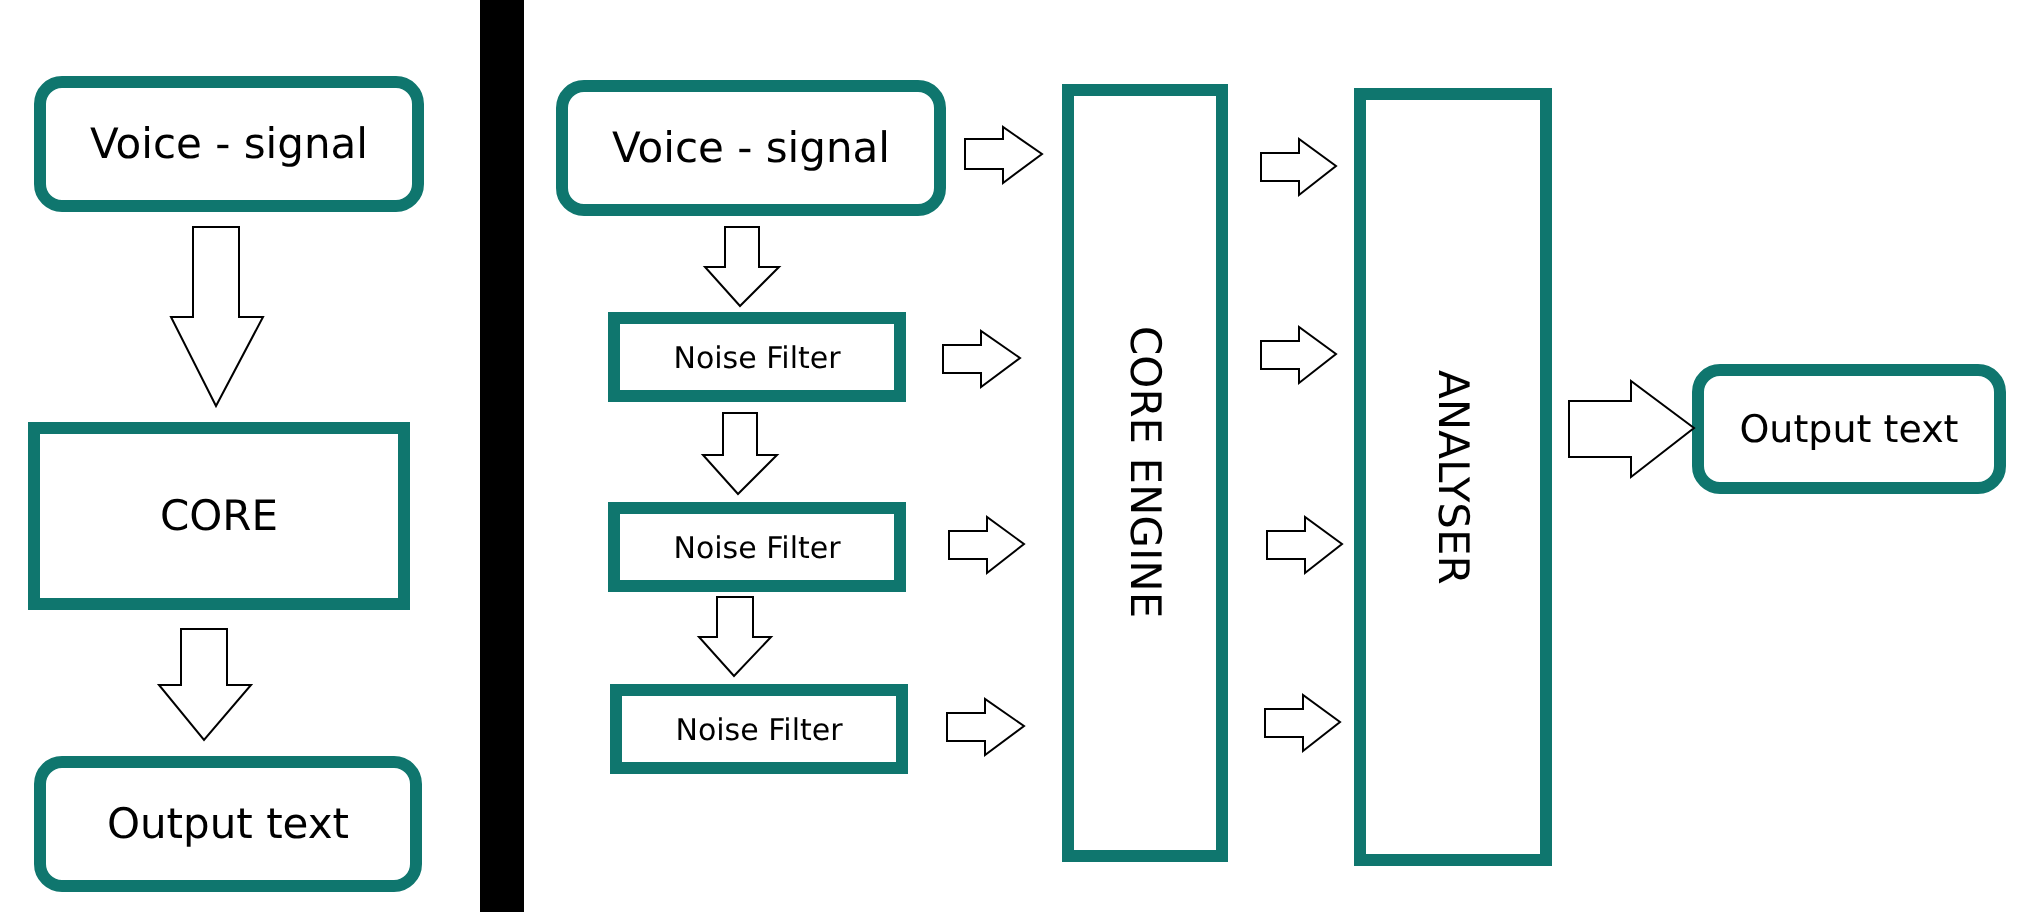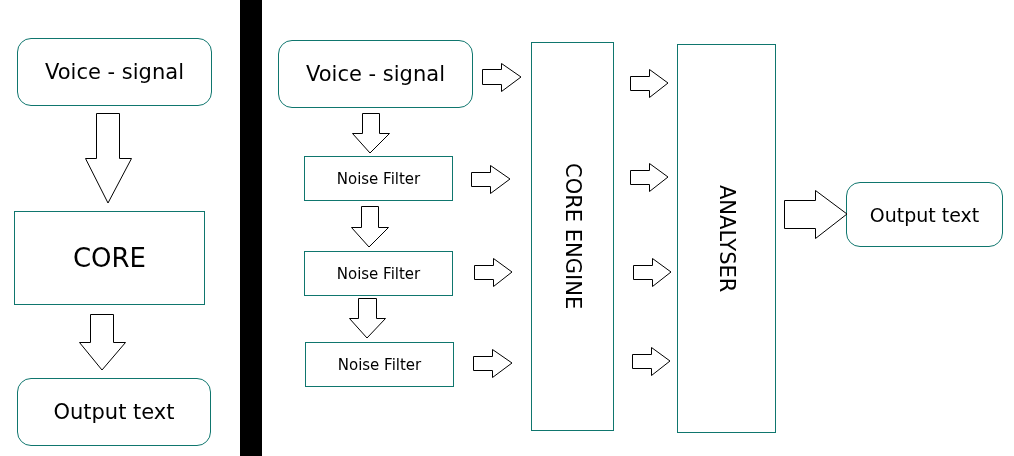--- a/index.html
+++ b/index.html
@@ -1,34 +1,34 @@
 <!DOCTYPE html>
 <html><head>
 <meta charset="utf-8">
 <style>
   html, body { margin: 0; padding: 0; background: #ffffff; }
   body { width: 1014px; height: 456px; position: relative; overflow: hidden;
          font-family: "DejaVu Sans", sans-serif; color: #000; }
-  .box { position: absolute; box-sizing: border-box; border: 1px solid #0f766e;
+  .box { position: absolute; box-sizing: border-box; border: 6px solid #0f766e;
          background: #fff; display: flex; align-items: center; justify-content: center;
          text-align: center; }
   .rounded { border-radius: 14px; }
   .divider { position: absolute; left: 240px; top: 0; width: 22px; height: 456px; background: #000; }
   .vtext { writing-mode: vertical-rl; white-space: nowrap; }
   svg.arrows { position: absolute; left: 0; top: 0; }
   svg.arrows polygon { fill: #fff; stroke: #000; stroke-width: 1; }
 </style>
 </head>
 <body>
 
 <div class="box rounded" style="left:17px;top:38px;width:195px;height:68px;font-size:21px;">
   <span>Voice - signal</span>
 </div>
 
-<div class="box" style="left:14px;top:211px;width:191px;height:94px;font-size:26px;flex-direction:column;line-height:28px;">
+<div class="box" style="left:14px;top:211px;width:191px;height:94px;font-size:21px;flex-direction:column;line-height:28px;">
   <span>CORE</span>
 </div>
 
 <div class="box rounded" style="left:17px;top:378px;width:194px;height:68px;font-size:21px;">
   <span>Output text</span>
 </div>
 
 <div class="divider"></div>
 
 <div class="box rounded" style="left:278px;top:40px;width:195px;height:68px;font-size:21px;">

